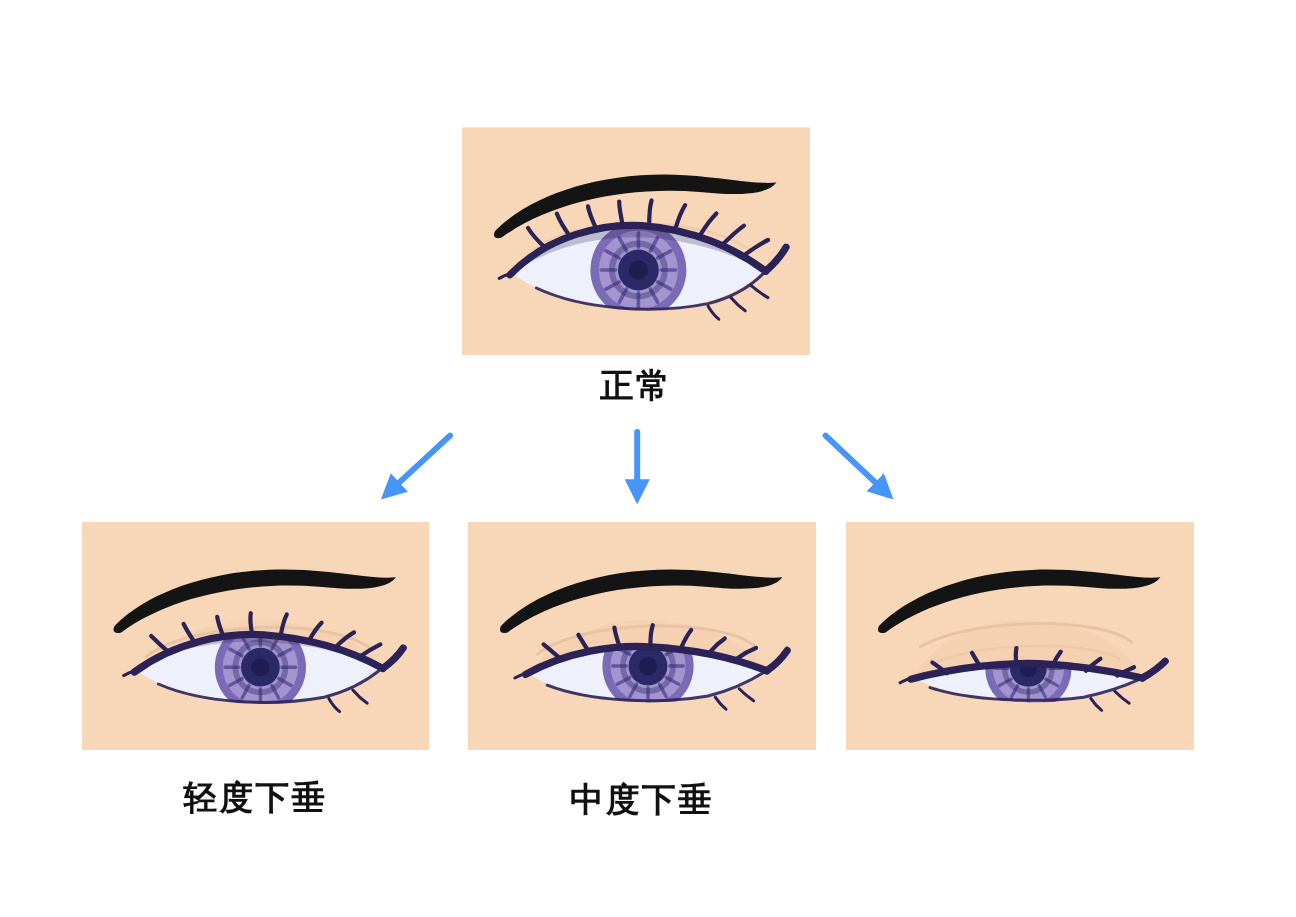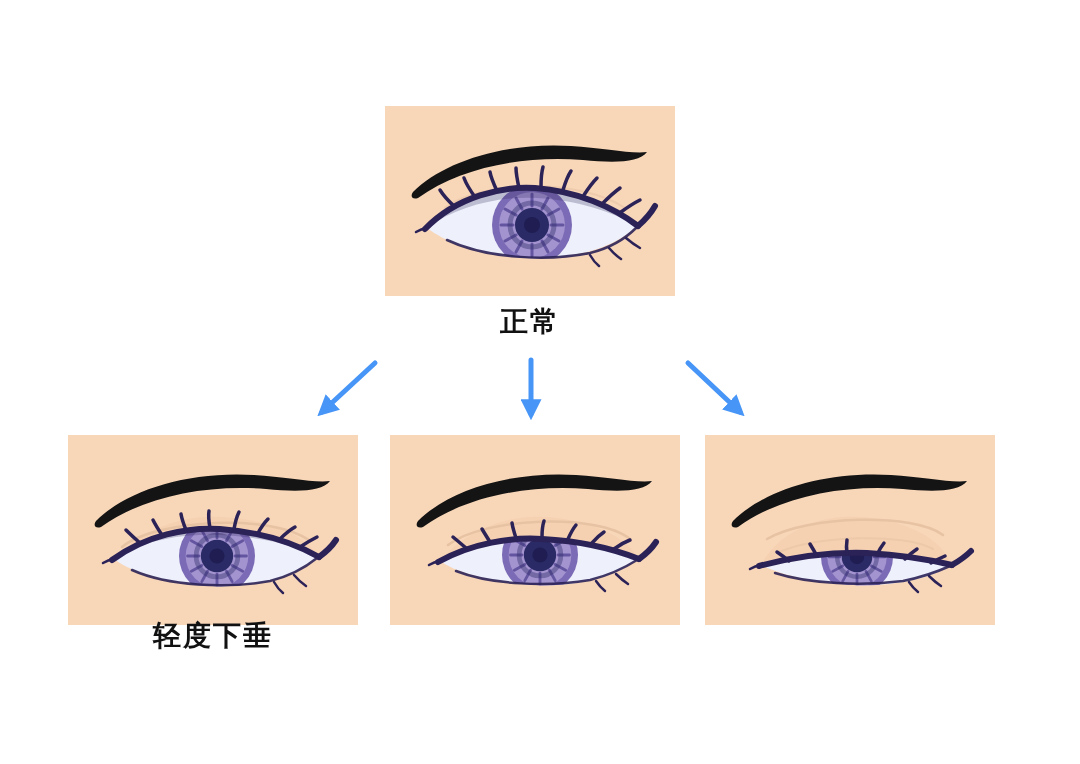--- a/index.html
+++ b/index.html
@@ -9,21 +9,21 @@
   .panel{position:absolute;width:290px;height:190px;margin:0;padding:0;}
   .panel svg{width:100%;height:100%;display:block;}
   .panel-normal{left:385px;top:106px;}
   .panel-mild{left:68px;top:435px;}
   .panel-moderate{left:390px;top:435px;}
   .panel-severe{left:705px;top:435px;}
 
   .caption{position:absolute;width:290px;text-align:center;font-size:28px;font-weight:700;
            color:var(--label-text,#111);letter-spacing:2px;line-height:1.2;}
   .cap-normal{left:385px;top:305px;}
-  .cap-mild{left:68px;top:619px;}
+  .cap-mild{left:68px;top:648px;}
   .cap-moderate{left:390px;top:650px;}
   .cap-severe{left:705px;top:650px;}
 
   .arrows-layer{position:absolute;left:280px;top:352px;width:520px;height:78px;}
 
   
   .c-skin{fill:var(--skin,#f8d6b8);}
   .c-brow{fill:var(--eyebrow,#141414);}
   .c-crease{stroke:var(--crease,#e7c3a3);stroke-width:2.5;fill:none;stroke-linecap:round;}
   .c-crease-faint{stroke:var(--crease,#e7c3a3);stroke-width:2;fill:none;stroke-linecap:round;opacity:.6;}
@@ -231,20 +231,21 @@
           <path class="c-lash" d="M224,114 Q232,108 240,105"></path>
         </g>
         <g>
           <path class="c-lash-sm" d="M206,146 Q210,152 215,156"></path>
             <path class="c-lash-sm" d="M226,139 Q232,145 238,149"></path>
           <path class="c-lash-sm" d="M50,126 Q44,127 39,130"></path>
         </g>
       </g>
     </svg>
   </figure>
+  <div class="caption cap-moderate">中度下垂</div>
 
   <figure class="panel panel-severe">
     <svg viewBox="0 0 290 190">
       <defs>
         <clipPath id="clipC">
             <path d="M56,130 C92,121 132,117 162,118 C198,120 226,125 246,130 C226,144 186,152 148,150 C112,148 78,141 56,130 Z"></path>
           </clipPath>
       </defs>
       <rect class="c-skin" width="290" height="190"></rect>
       <path class="c-brow" d="M28,86 C58,56 118,36 186,40 C218,42 246,48 262,46 C254,57 228,57 198,54 C138,49 74,62 33,92 C27,94 25,90 28,86 Z"></path>

